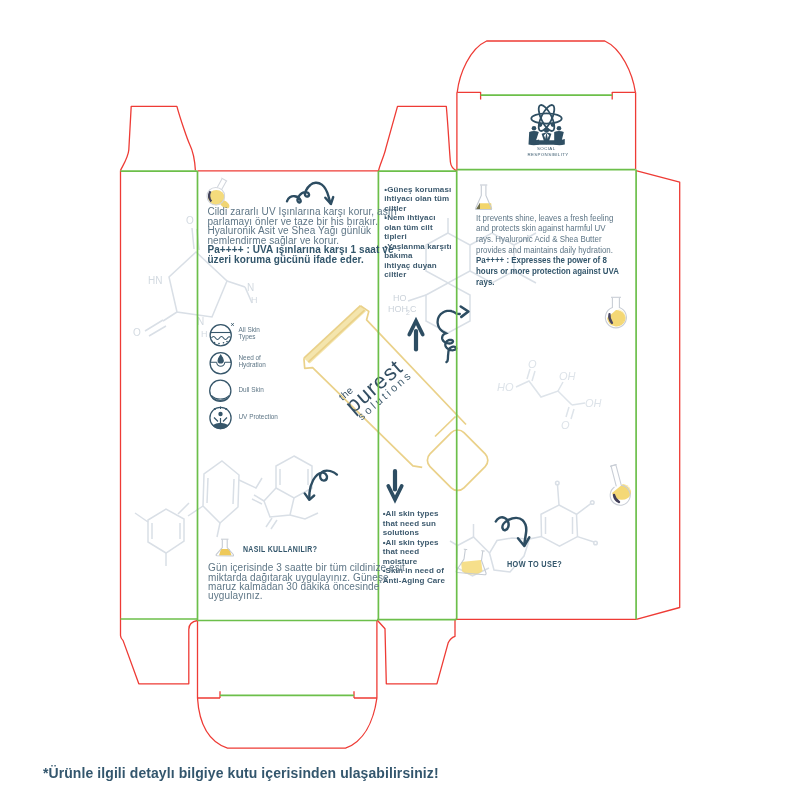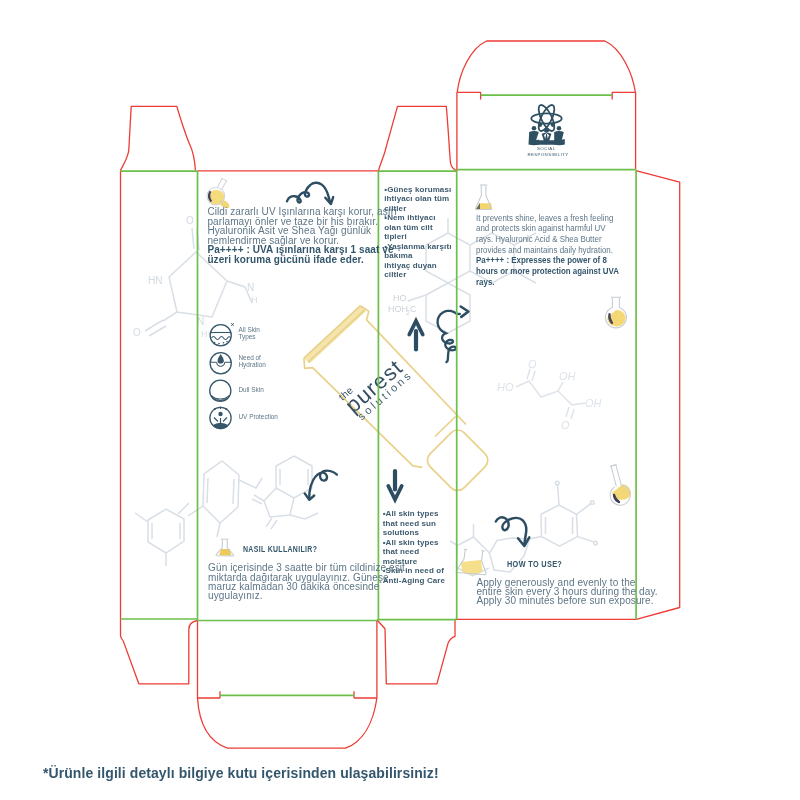--- a/index.html
+++ b/index.html
@@ -296,23 +296,20 @@
 
 <div class="txt h1" style="left:243.1px;top:543.6px;transform:scaleX(0.81);transform-origin:0 0;">NASIL KULLANILIR?</div>
 
 <div class="txt p" style="left:208.1px;top:563.4px;line-height:9.3px;">Gün içerisinde 3 saatte bir tüm cildinize eşit
 miktarda dağıtarak uygulayınız. Güneşe
 maruz kalmadan 30 dakika öncesinde
 uygulayınız.</div>
 
 <div class="txt h1" style="left:507.2px;top:559px;transform:scaleX(0.85);transform-origin:0 0;">HOW TO USE?</div>
 
-<div class="txt p" style="left:476.4px;top:577.5px;line-height:9.2px;">Apply generously and evenly to the
-entire skin every 3 hours during the day.
-Apply 30 minutes before sun exposure.</div>
 
 <div class="txt lbl" style="left:238.5px;top:325.9px;">All Skin
 Types</div>
 <div class="txt lbl" style="left:238.5px;top:353.9px;">Need of
 Hydration</div>
 <div class="txt lbl" style="left:238.5px;top:385.5px;">Dull Skin</div>
 <div class="txt lbl" style="left:238.5px;top:412.5px;">UV Protection</div>
 
 <div class="txt" style="left:537px;top:145.8px;font-size:4.4px;color:#3a5a6e;letter-spacing:0.4px;">SOCIAL</div>
 <div class="txt" style="left:527.5px;top:151.6px;font-size:4.4px;color:#3a5a6e;letter-spacing:0.35px;">RESPONSIBILITY</div>

